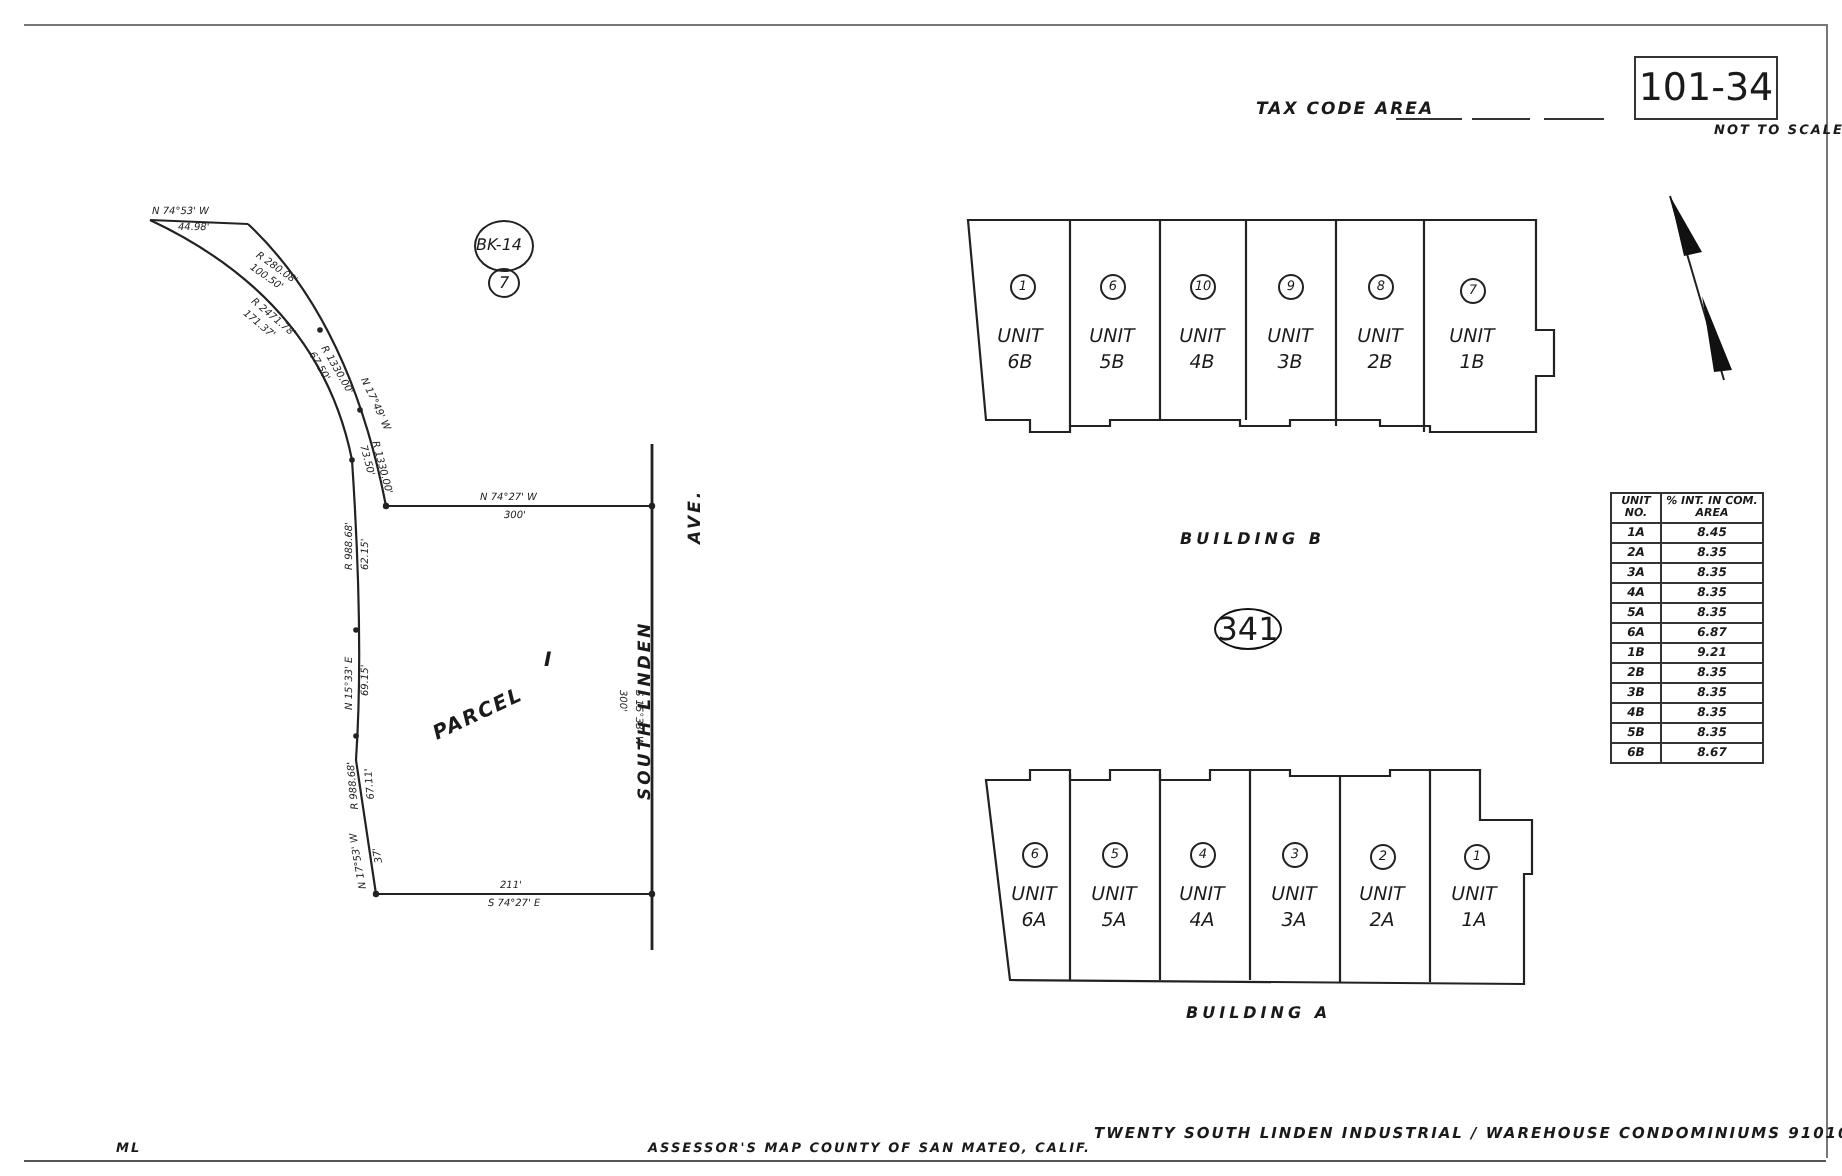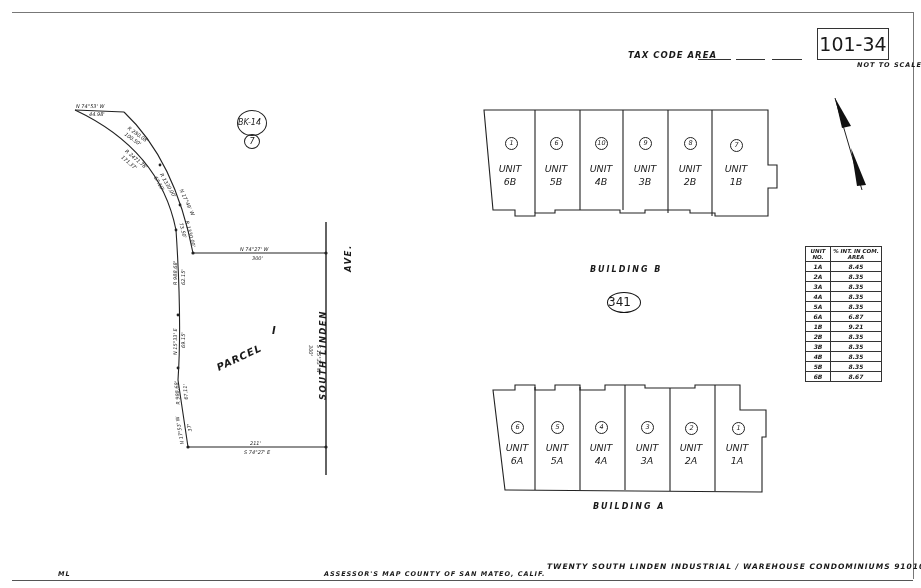--- a/index.html
+++ b/index.html
@@ -8,21 +8,21 @@
     .bottom-rule { position: absolute; left: 12px; top: 580px; width: 901px; border-top: 1px solid #555; }
     svg.map { position: absolute; left: 0; top: 0; }
     .lbl { position: absolute; font-style: italic; font-weight: bold; letter-spacing: 1px; white-space: nowrap; }
     .tca { left: 616px; top: 50px; font-size: 8.5px; margin-left: 12px; }
     .tca-blank { position: absolute; top: 59px; height: 0; border-top: 1px solid #333; }
     .mapno { position: absolute; left: 817px; top: 28px; width: 70px; height: 30px; border: 1px solid #333; font-size: 19px; text-align: center; line-height: 30px; font-style: normal; font-weight: normal; letter-spacing: 0; }
     .nts { left: 829px; top: 61px; font-size: 6.5px; margin-left: 28px; }
     .bldg { font-size: 8px; letter-spacing: 2px; }
     .unit { position: absolute; font-style: italic; font-size: 9.5px; text-align: center; line-height: 13px; width: 40px; }
     .unitnum { position: absolute; width: 11px; height: 11px; border: 1px solid #222; border-radius: 50%; font-size: 6.5px; text-align: center; line-height: 11px; font-style: italic; }
-    .parcel-tag { position: absolute; left: 607px; top: 292px; width: 32px; height: 19px; border: 1.5px solid #111; border-radius: 50%; text-align: left; font-size: 12px; line-height: 19px; }
+    .parcel-tag { position: absolute; left: 607px; top: 304px; width: 32px; height: 19px; border: 1.5px solid #111; border-radius: 50%; text-align: center; font-size: 16px; line-height: 19px; }
     .bk { position: absolute; left: 237px; top: 110px; width: 28px; height: 24px; border: 1px solid #222; border-radius: 50%; font-size: 8px; font-style: italic; text-align: left; line-height: 24px; }
     .bk7 { position: absolute; left: 244px; top: 134px; width: 14px; height: 13px; border: 1px solid #222; border-radius: 50%; font-size: 8px; font-style: italic; text-align: center; line-height: 13px; }
     table.share { position: absolute; left: 805px; top: 246px; border-collapse: collapse; font-style: italic; font-weight: bold; font-size: 6px; }
     table.share th, table.share td { border: 1px solid #333; padding: 0 2px; height: 9px; text-align: center; line-height: 9px; }
     table.share th { font-size: 5.5px; line-height: 6px; padding: 1px 2px; }
     table.share td.u { width: 20px; }
     table.share td.p { width: 46px; }
     .tiny { position: absolute; font-style: italic; font-size: 5px; white-space: nowrap; color: #222; }
     .foot { font-size: 7.5px; letter-spacing: 1px; }
     .street { font-size: 8.5px; letter-spacing: 1.5px; }

